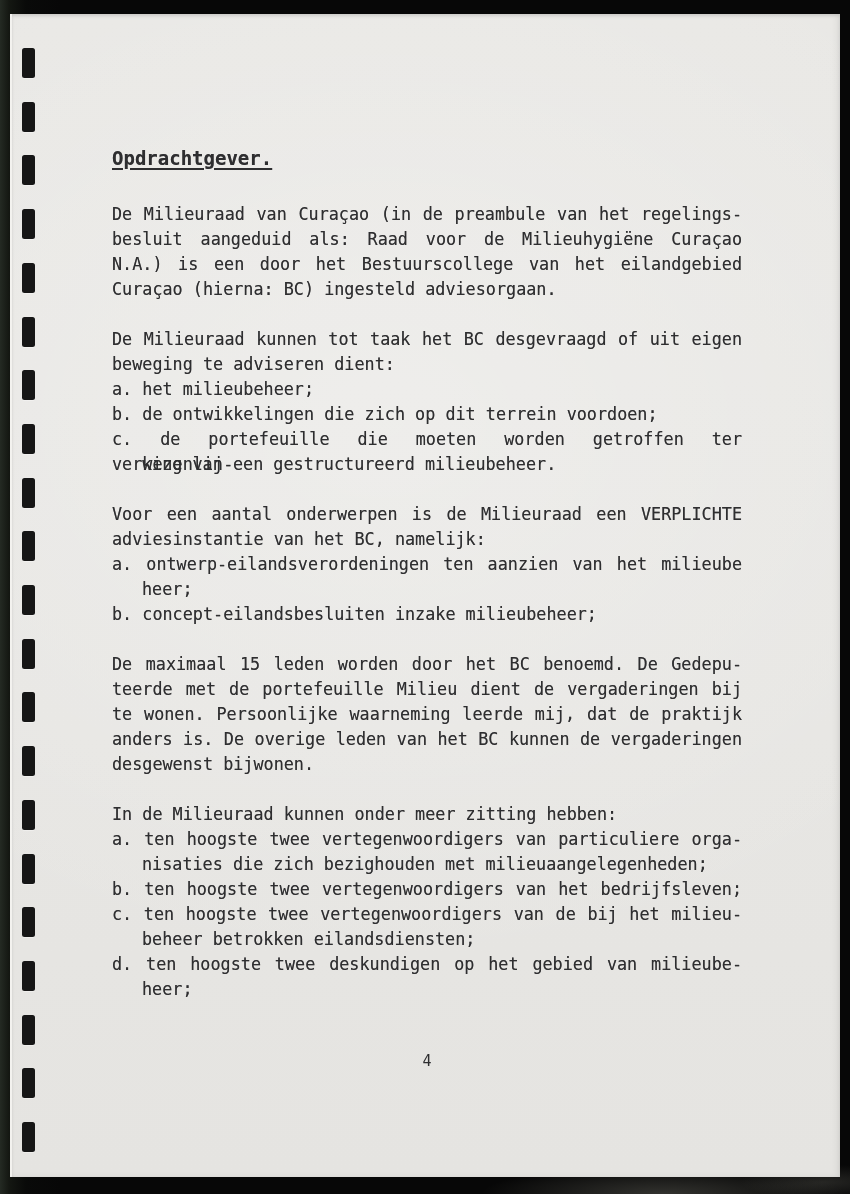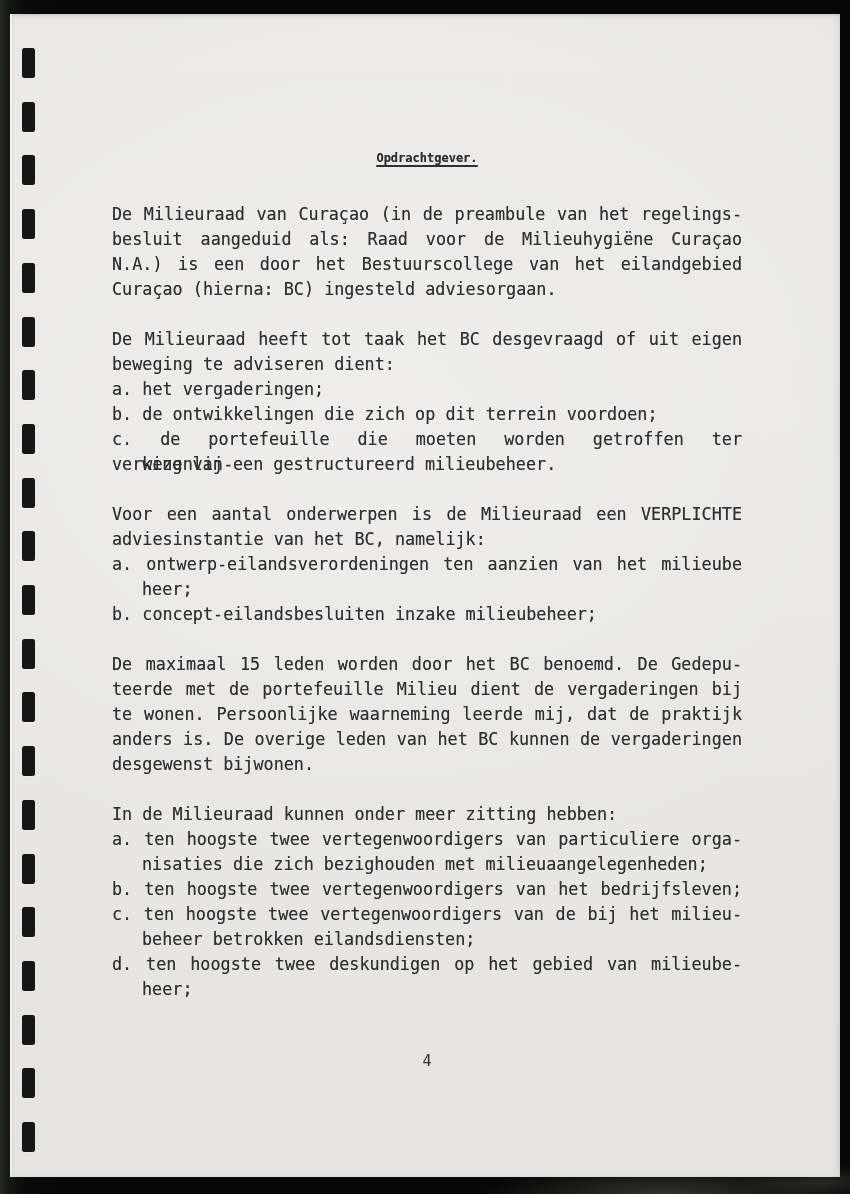--- a/index.html
+++ b/index.html
@@ -56,26 +56,25 @@
     left: 100px;
     top: 132px;
     width: 630px;
     color: var(--ink);
     font-size: 16.8px;
     line-height: 25px;
     text-shadow: 0 0 0.5px rgba(45,45,48,0.55);
   }
   .heading {
     margin: 0 0 31px 0;
-    font-size: 12px;
+    font-size: 19px;
     font-weight: bold;
     text-decoration: underline;
     text-decoration-thickness: 1.5px;
     text-underline-offset: 3px;
-    text-align: center;
   }
   .para {
     margin: 0 0 25px 0;
   }
   .line {
     height: 25px;
     white-space: nowrap;
   }
   .line.just {
     white-space: normal;
@@ -128,23 +127,23 @@
     <div class="content">
       <h1 class="heading">Opdrachtgever.</h1>
       <div id="paragraphs">
           <div class="para">
             <div class="line just">De Milieuraad van Curaçao (in de preambule van het regelings-</div>
             <div class="line just">besluit aangeduid als: Raad voor de Milieuhygiëne Curaçao</div>
             <div class="line just">N.A.) is een door het Bestuurscollege van het eilandgebied</div>
             <div class="line">Curaçao (hierna: BC) ingesteld adviesorgaan.</div>
           </div>
           <div class="para">
-            <div class="line just">De Milieuraad heeft tot taak het BC desgevraagd of uit eigen</div>
+            <div class="line just">De Milieuraad kunnen tot taak het BC desgevraagd of uit eigen</div>
             <div class="line">beweging te adviseren dient:</div>
-            <div class="line">a. het vergaderingen;</div>
+            <div class="line">a. het milieubeheer;</div>
             <div class="line">b. de ontwikkelingen die zich op dit terrein voordoen;</div>
             <div class="line just">c. de portefeuille die moeten worden getroffen ter verwezenlij-</div>
             <div class="line ind">king van een gestructureerd milieubeheer.</div>
           </div>
           <div class="para">
             <div class="line just">Voor een aantal onderwerpen is de Milieuraad een VERPLICHTE</div>
             <div class="line">adviesinstantie van het BC, namelijk:</div>
             <div class="line just">a. ontwerp-eilandsverordeningen ten aanzien van het milieube</div>
             <div class="line ind">heer;</div>
             <div class="line">b. concept-eilandsbesluiten inzake milieubeheer;</div>

